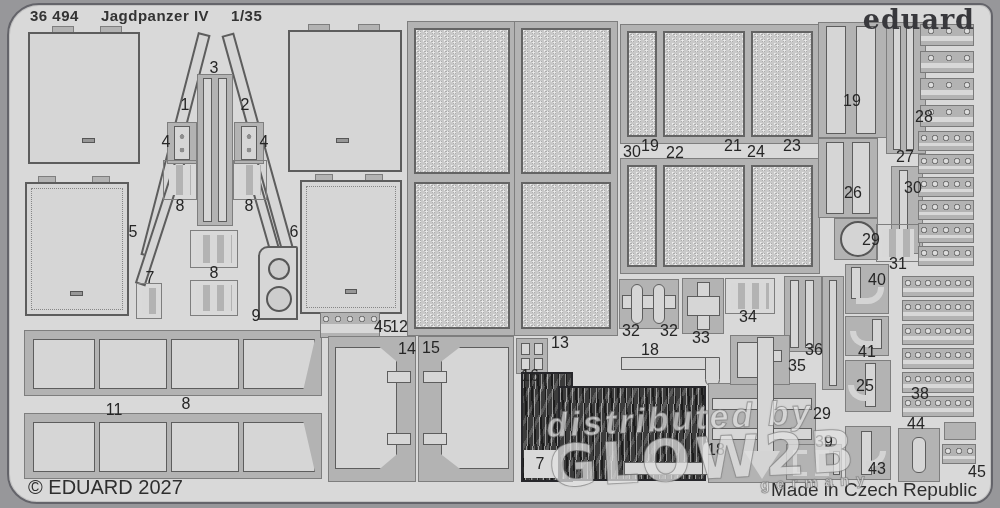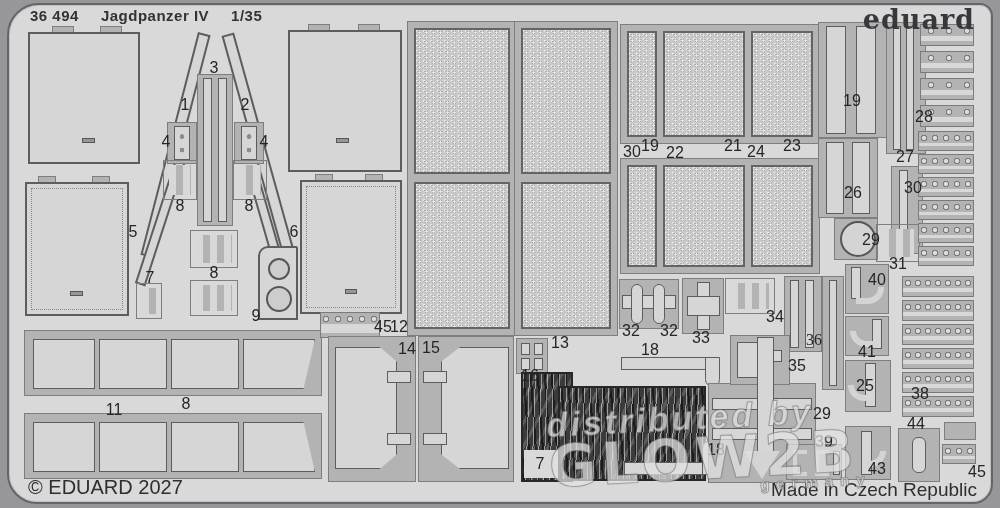--- a/index.html
+++ b/index.html
@@ -280,23 +280,23 @@
     <span class="lbl" style="left: 852px; top: 101px;">19</span>
     <span class="lbl" style="left: 853px; top: 193px;">26</span>
     <span class="lbl" style="left: 905px; top: 157px;">27</span>
     <span class="lbl" style="left: 924px; top: 117px;">28</span>
     <span class="lbl" style="left: 871px; top: 240px;">29</span>
     <span class="lbl" style="left: 913px; top: 188px;">30</span>
     <span class="lbl" style="left: 898px; top: 264px;">31</span>
     <span class="lbl" style="left: 631px; top: 331px;">32</span>
     <span class="lbl" style="left: 669px; top: 331px;">32</span>
     <span class="lbl" style="left: 701px; top: 338px;">33</span>
-    <span class="lbl" style="left: 775px; top: 317px;">34</span>
+    <span class="lbl" style="left: 748px; top: 317px;">34</span>
     <span class="lbl" style="left: 797px; top: 366px;">35</span>
-    <span class="lbl" style="left: 814px; top: 340px; font-family: Liberation Serif, serif;">36</span>
+    <span class="lbl" style="left: 814px; top: 350px;">36</span>
     <span class="lbl" style="left: 822px; top: 414px;">29</span>
     <span class="lbl" style="left: 882px; top: 394px; margin-left: 38px;">38</span>
     <span class="lbl" style="left: 824px; top: 442px;">39</span>
     <span class="lbl" style="left: 877px; top: 280px;">40</span>
     <span class="lbl" style="left: 867px; top: 352px;">41</span>
     <span class="lbl" style="left: 865px; top: 386px;">25</span>
     <span class="lbl" style="left: 877px; top: 469px;">43</span>
     <span class="lbl" style="left: 916px; top: 424px;">44</span>
     <span class="lbl" style="left: 383px; top: 327px;">45</span>
     <span class="lbl" style="left: 977px; top: 472px;">45</span>

